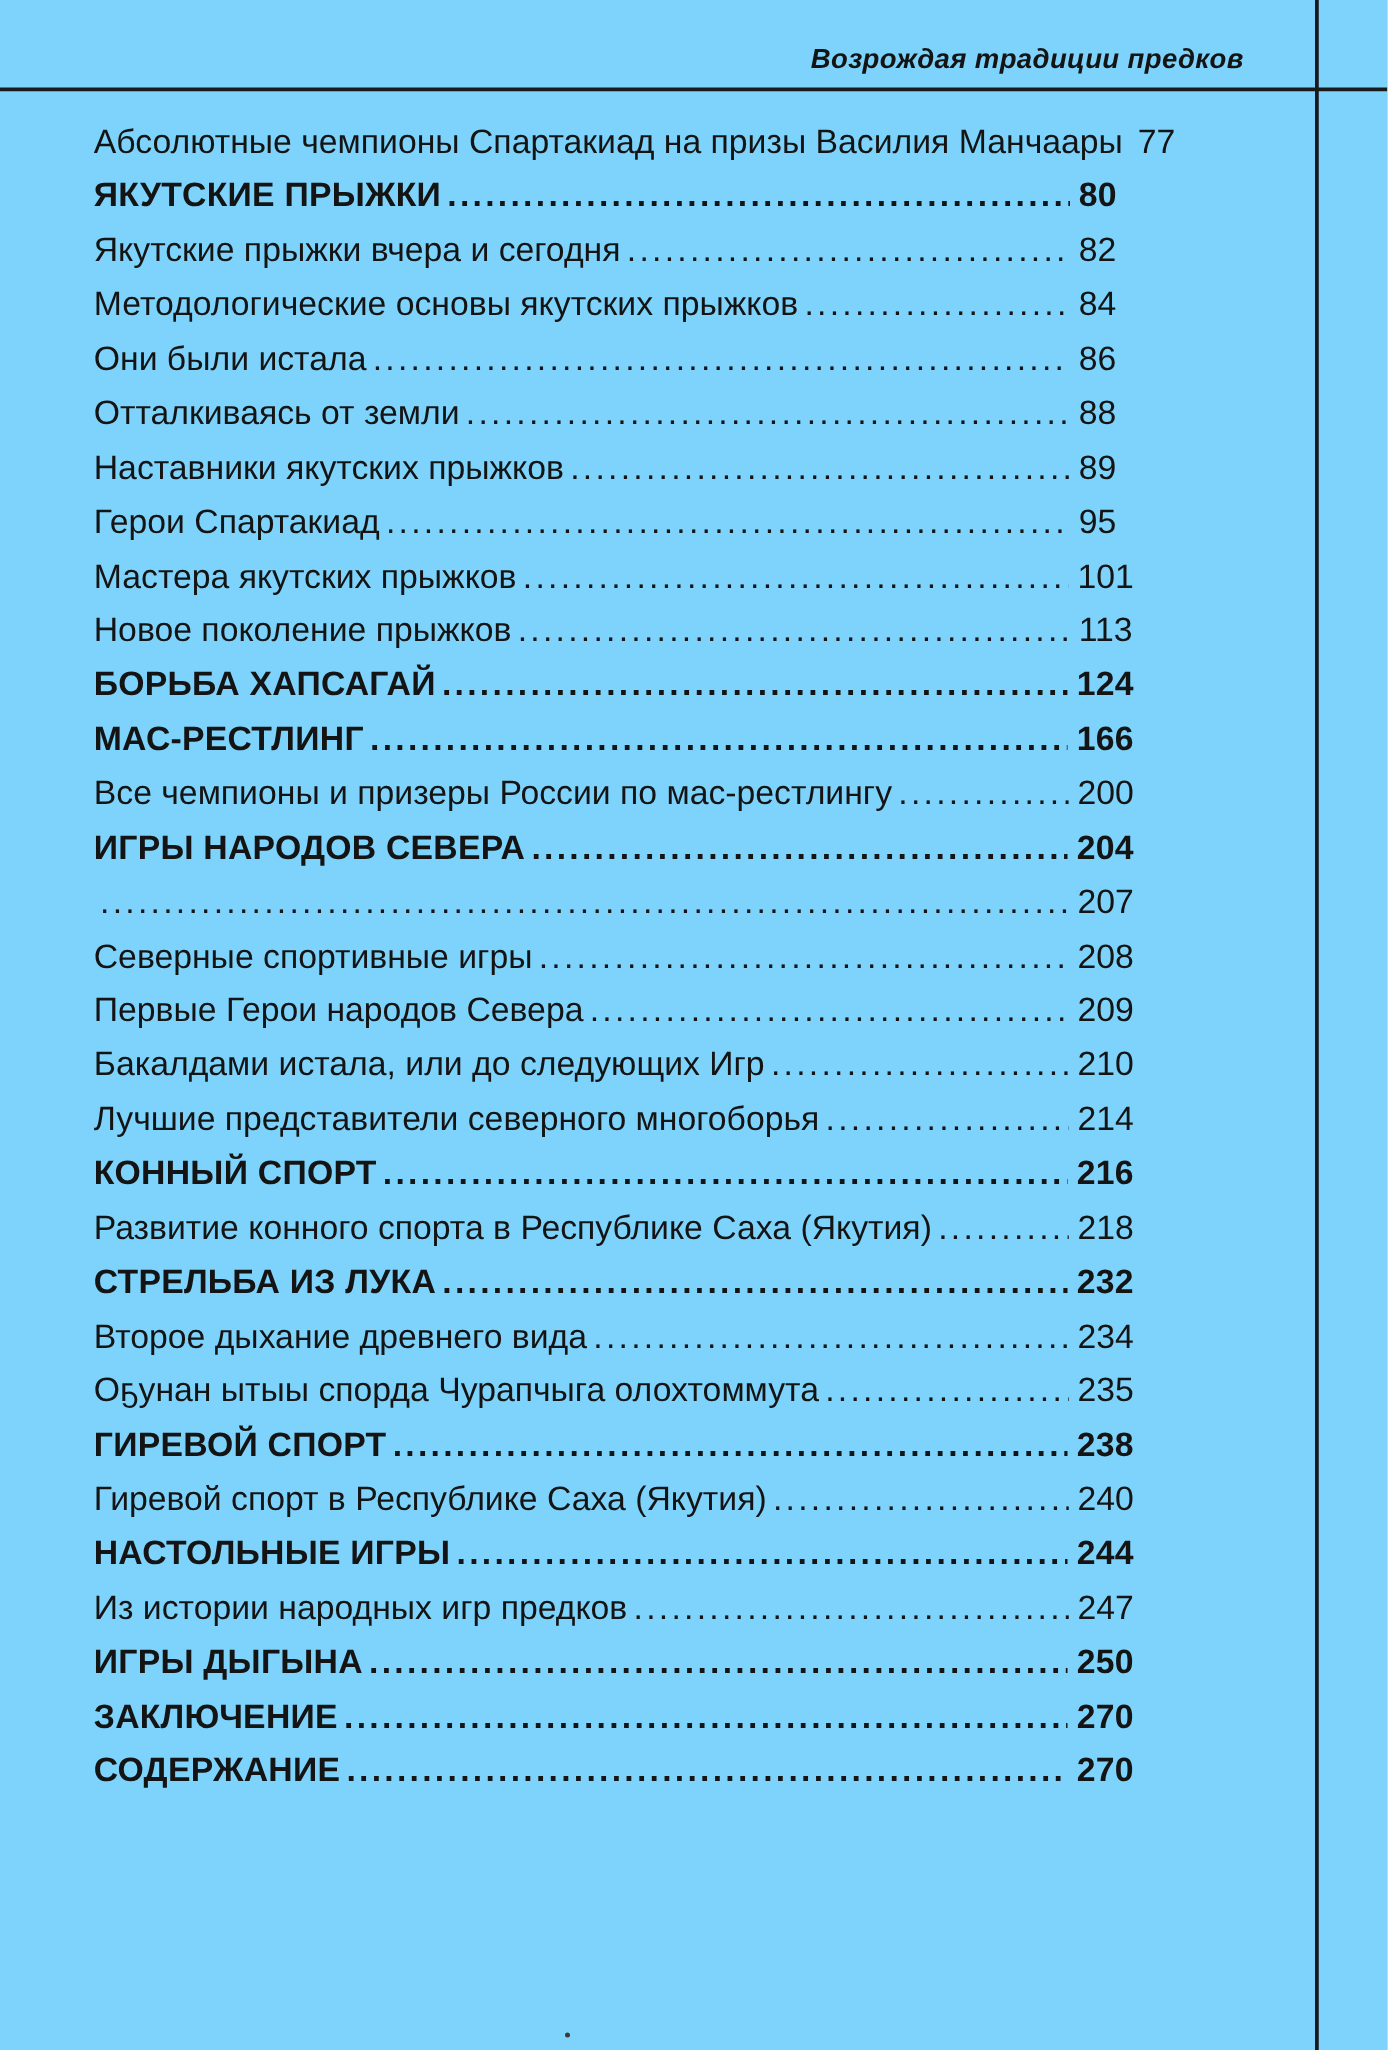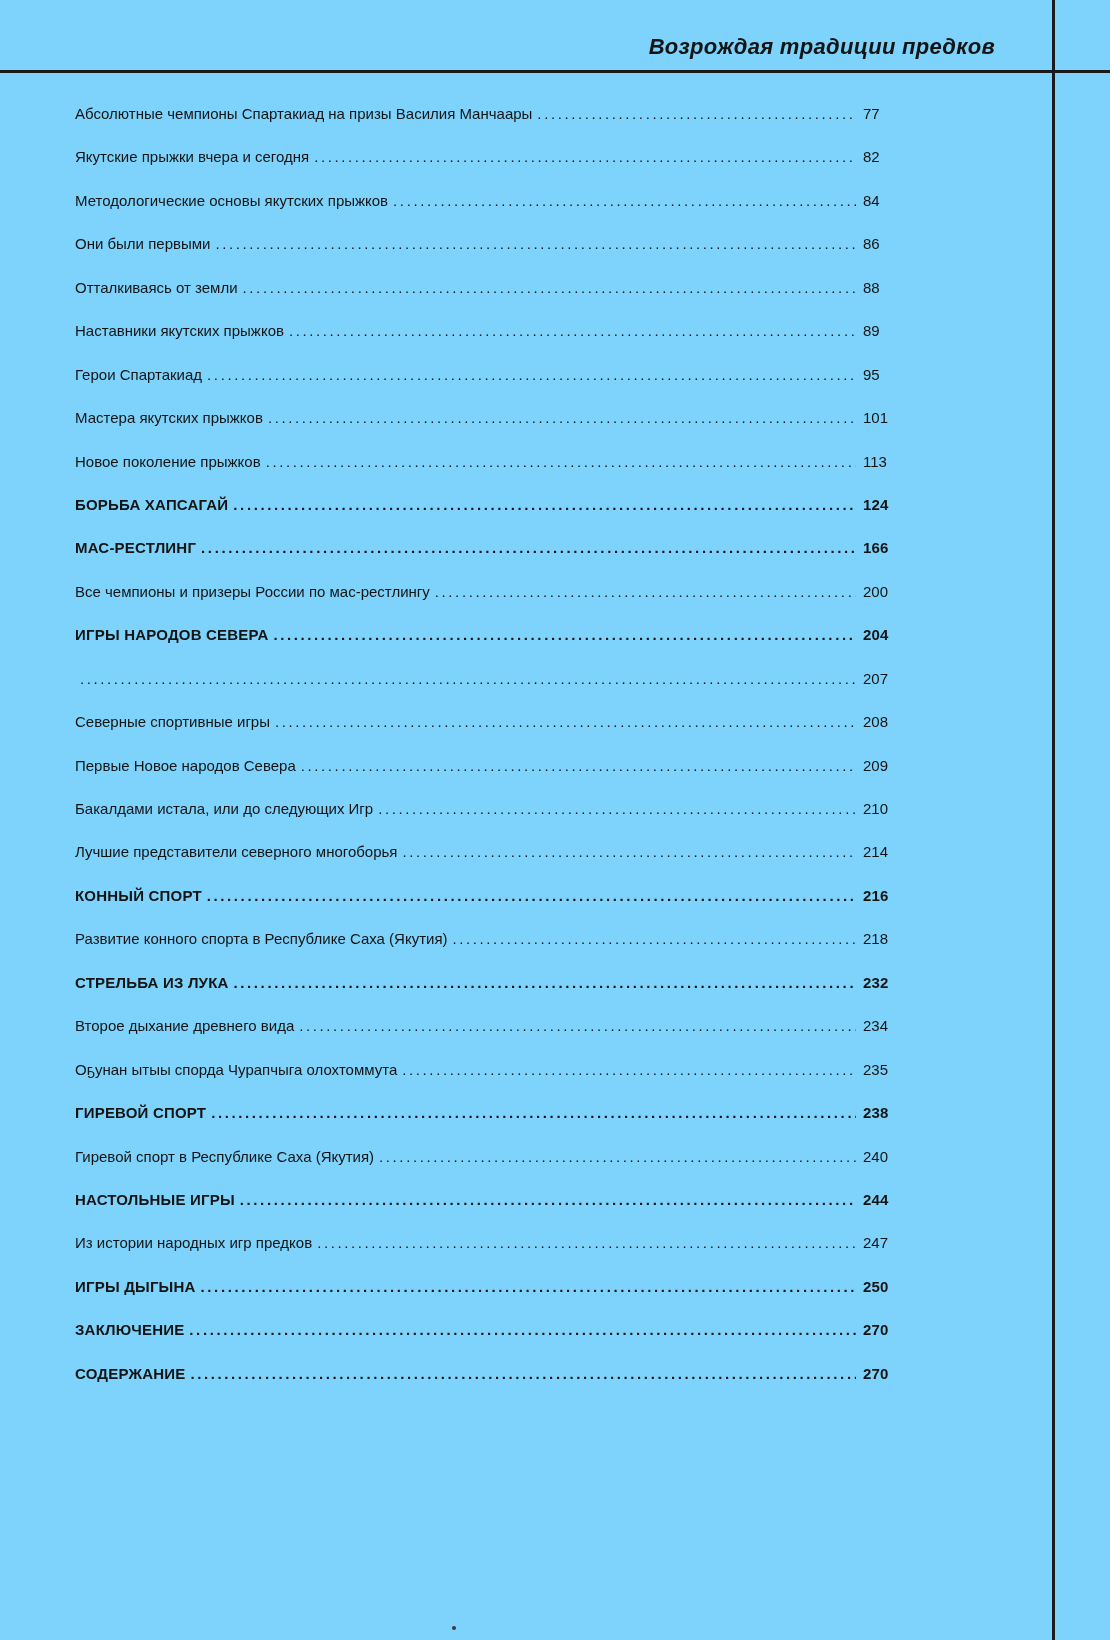--- a/index.html
+++ b/index.html
@@ -68,21 +68,21 @@
     position: absolute;
     left: 75px;
     top: 92px;
     width: 832px;
   }
   .row {
     display: flex;
     align-items: baseline;
     height: 43.45px;
     line-height: 43.45px;
-    font-size: 15px;
+    font-size: 27px;
     white-space: nowrap;
   }
   .row.bold { font-weight: bold; letter-spacing: 0.2px; }
   .toc-title { flex: 0 0 auto; }
   .leader {
     flex: 1 1 auto;
     overflow: hidden;
     margin: 0 7px 0 5px;
   }
   .leader::after {
@@ -111,32 +111,37 @@
   <div class="hrule"></div>
   <div class="vrule"></div>
 
 
   <div class="toc">
       <div class="row">
     <span class="toc-title">Абсолютные чемпионы Спартакиад на призы Василия Манчаары</span>
     <span class="leader"></span>
     <span class="page-num">77</span>
   </div>
+      <div class="row bold">
+    <span class="toc-title">ЯКУТСКИЕ ПРЫЖКИ</span>
+    <span class="leader"></span>
+    <span class="page-num">80</span>
+  </div>
       <div class="row">
     <span class="toc-title">Якутские прыжки вчера и сегодня</span>
     <span class="leader"></span>
     <span class="page-num">82</span>
   </div>
       <div class="row">
     <span class="toc-title">Методологические основы якутских прыжков</span>
     <span class="leader"></span>
     <span class="page-num">84</span>
   </div>
       <div class="row">
-    <span class="toc-title">Они были первыми</span>
+    <span class="toc-title">Они были истала</span>
     <span class="leader"></span>
     <span class="page-num">86</span>
   </div>
       <div class="row">
     <span class="toc-title">Отталкиваясь от земли</span>
     <span class="leader"></span>
     <span class="page-num">88</span>
   </div>
       <div class="row">
     <span class="toc-title">Наставники якутских прыжков</span>
@@ -181,21 +186,21 @@
       <div class="row">
     <span class="leader"></span>
     <span class="page-num">207</span>
   </div>
       <div class="row">
     <span class="toc-title">Северные спортивные игры</span>
     <span class="leader"></span>
     <span class="page-num">208</span>
   </div>
       <div class="row">
-    <span class="toc-title">Первые Новое народов Севера</span>
+    <span class="toc-title">Первые Герои народов Севера</span>
     <span class="leader"></span>
     <span class="page-num">209</span>
   </div>
       <div class="row">
     <span class="toc-title">Бакалдами истала, или до следующих Игр</span>
     <span class="leader"></span>
     <span class="page-num">210</span>
   </div>
       <div class="row">
     <span class="toc-title">Лучшие представители северного многоборья</span>

